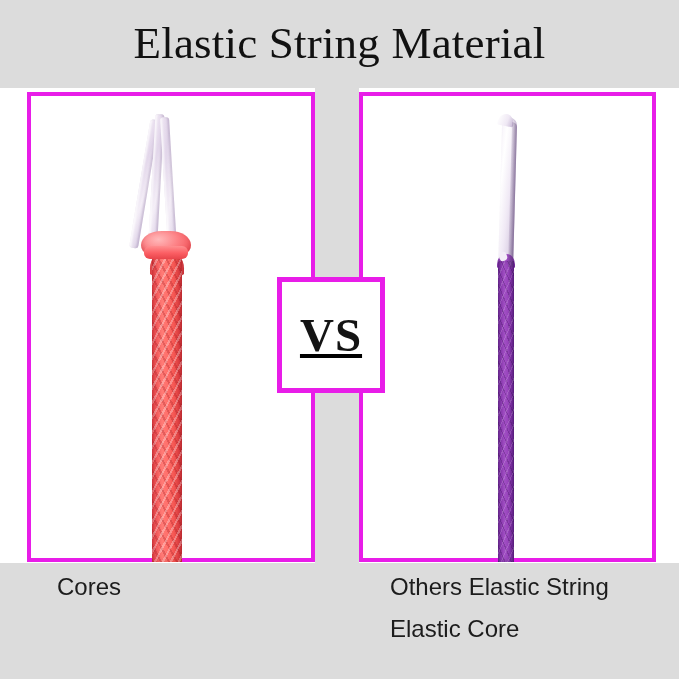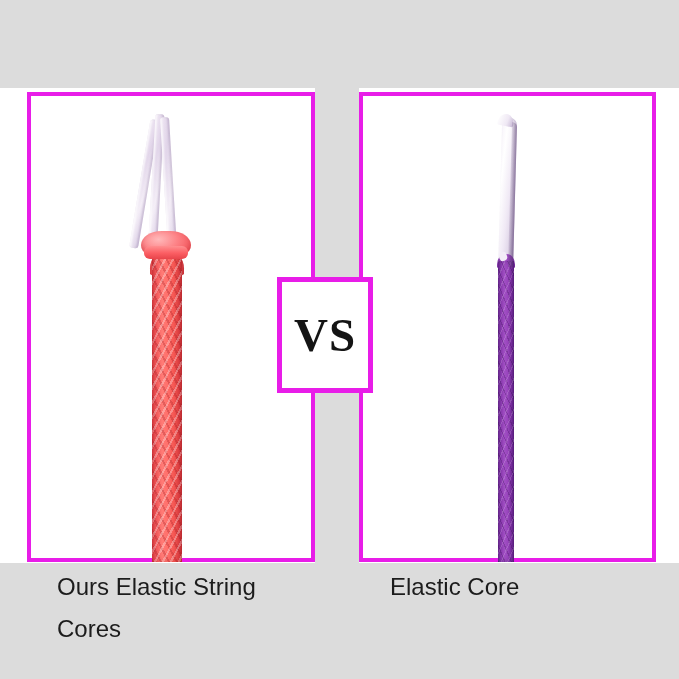--- a/index.html
+++ b/index.html
@@ -60,28 +60,29 @@
     position: absolute;
     left: 315px; top: 88px;
     width: 44px; height: 475px;
     background: #dcdcdc;
   }
 
   
   .vs-badge {
     position: absolute;
     left: 277px; top: 277px;
-    width: 96px; height: 116px;
+    width: 108px; height: 116px;
     box-sizing: border-box;
     border: 5px solid #e81de8;
     background: #ffffff;
     display: flex;
     align-items: center;
     justify-content: center;
     z-index: 6;
+    text-decoration: underline;
   }
   .vs-text {
     font-family: "Liberation Serif", serif;
     font-size: 47px;
     font-weight: 700;
     color: #141414;
     letter-spacing: 1px;
     line-height: 1;
   }
 
@@ -227,20 +228,23 @@
   }
   .caption div { white-space: nowrap; }
   .caption-left  { left: 57px;  top: 566px; }
   .caption-right { left: 390px; top: 566px; }
 </style>
 </head>
 <body>
 
 <div id="stage">
 
+  <div class="header-band">
+    <div class="page-title">Elastic String Material</div>
+  </div>
 
   <div class="photo-strip"></div>
 
   <div class="panel panel-left">
     <div class="string-wrap"></div>
   </div>
 
   <div class="core-left core-l1"></div>
   <div class="core-left core-l2"></div>
   <div class="core-left core-l3"></div>
@@ -262,21 +266,21 @@
   <div class="cord-purple"></div>
   <div class="cord-purple-notch"></div>
 
   <div class="vs-badge">
     <span class="vs-text">VS</span>
   </div>
 
   <div class="caption-band"></div>
 
   <div class="caption caption-left">
-    <div>Ours Elastic String</div>
     <div>Cores</div>
   </div>
 
   <div class="caption caption-right">
+    <div>Others Elastic String</div>
     <div>Elastic Core</div>
   </div>
 
 </div>
 
 </body></html>

